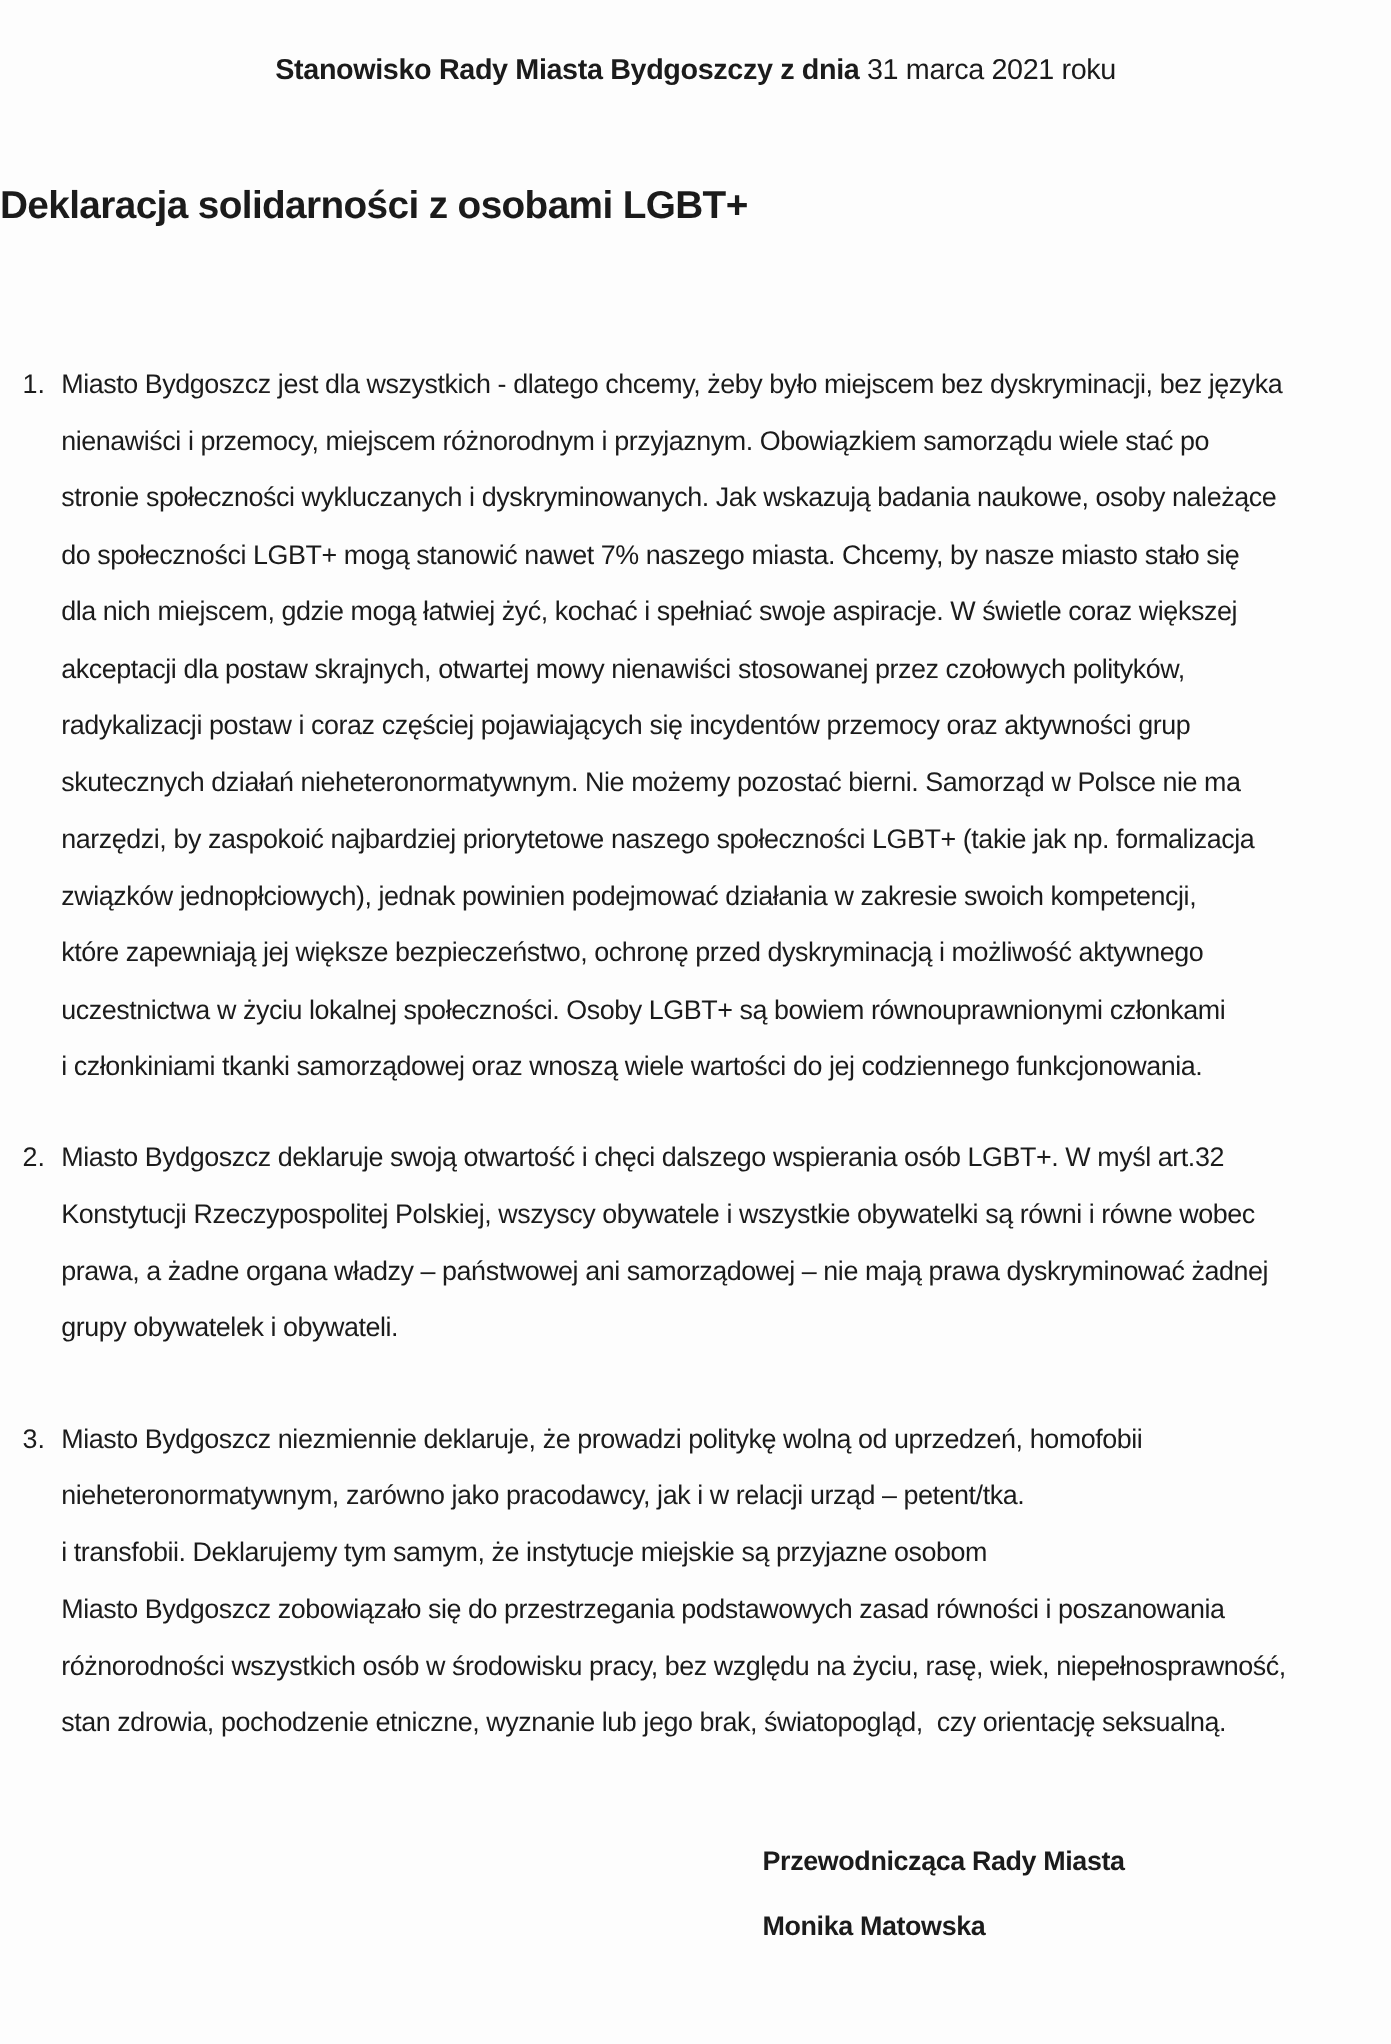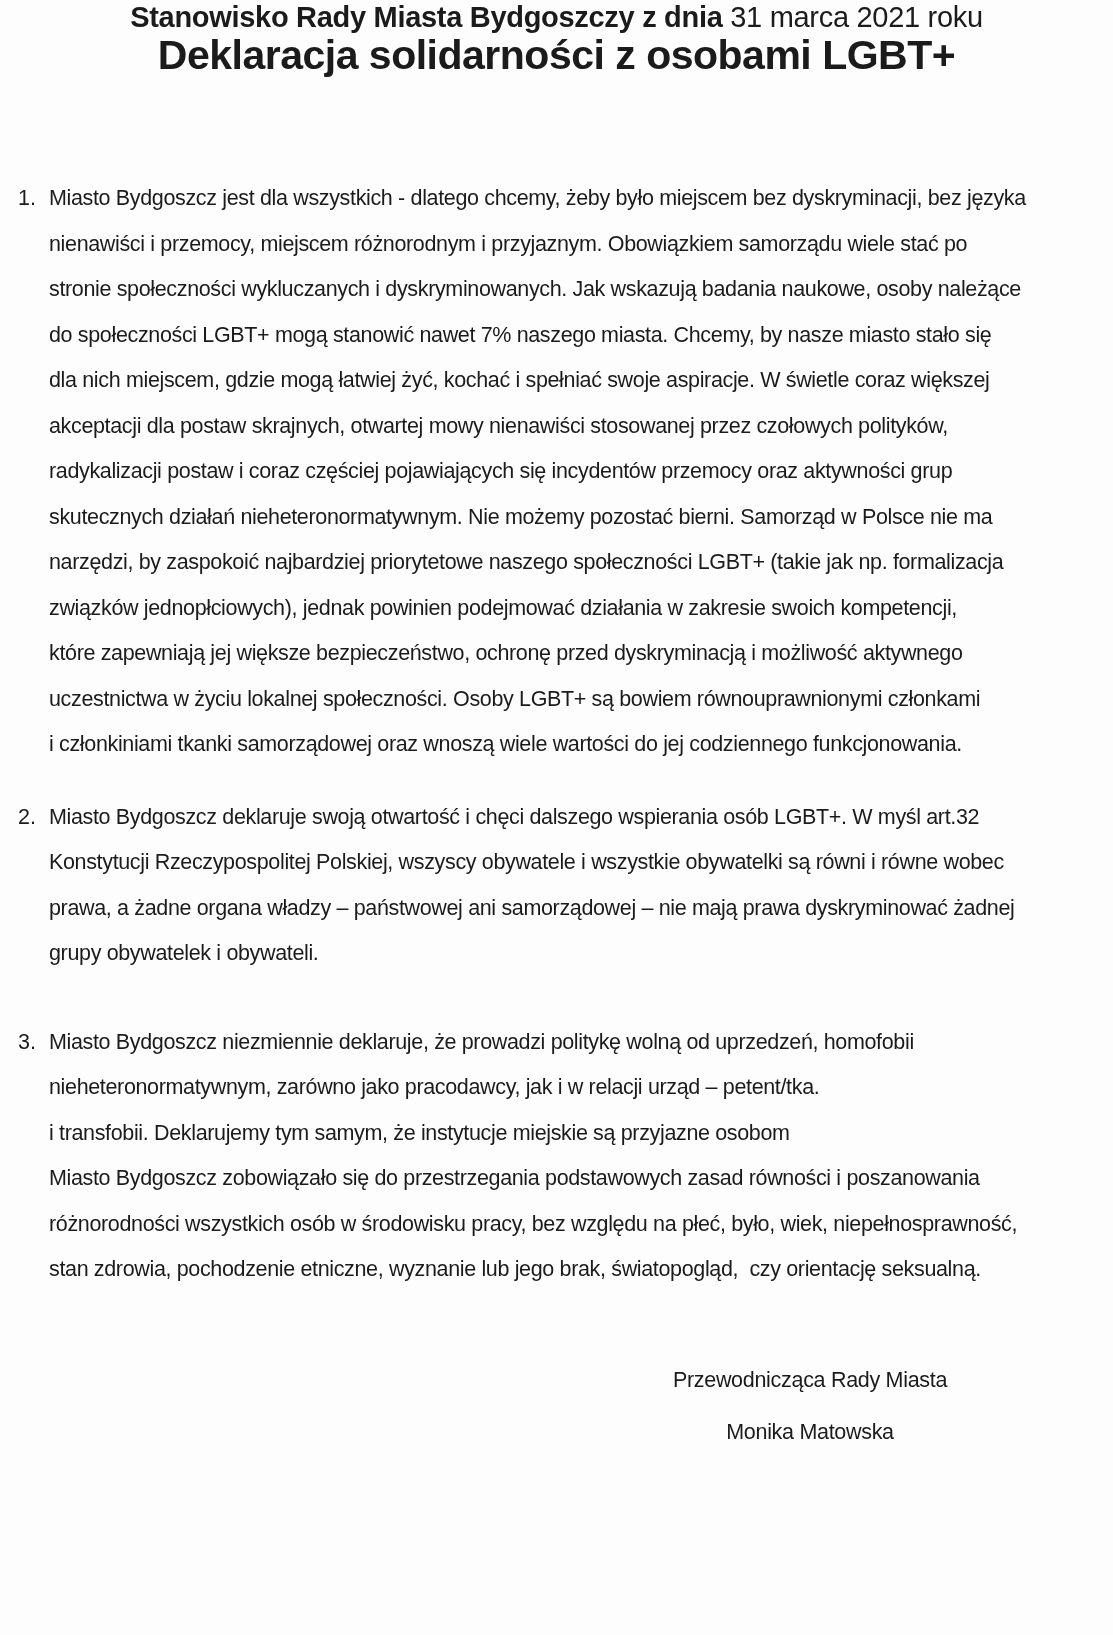--- a/index.html
+++ b/index.html
@@ -10,30 +10,32 @@
   .page {
     position: relative;
     width: 1113px;
     height: 1635px;
     margin: 0 auto;
     background: #fdfdfd;
     color: #1b1b1b;
     overflow: hidden;
   }
   .doc-header {
+    padding-top: 38px;
     text-align: center;
-    font-size: 29px;
+    font-size: 23px;
     line-height: 34px;
     letter-spacing: -0.3px;
     white-space: pre;
   }
   .doc-header .hdr-bold { font-weight: 700; }
   .doc-title {
-    text-align: center;
-    font-size: 41px;
+    margin-top: 71px;
+    text-align: left;
+    font-size: 31px;
     font-weight: 700;
     line-height: 42px;
     letter-spacing: -0.5px;
     white-space: pre;
   }
   .numbered-list {
     margin-top: 100px;
   }
   .list-item {
     position: relative;
@@ -52,21 +54,21 @@
     line-height: 45.5px;
     letter-spacing: -0.35px;
     white-space: pre;
   }
   .item-2 { margin-top: 27px; }
   .item-3 { margin-top: 43px; }
   .signature {
     margin-top: 61px;
     margin-left: 610px;
     width: 400px;
-    text-align: center;
+    font-weight: bold;
   }
   .signature .sig-line {
     font-size: 21.5px;
     line-height: 52px;
     letter-spacing: -0.3px;
     white-space: pre;
   }
 </style>
 </head>
 <body>
@@ -103,21 +105,21 @@
       <div class="line">prawa, a żadne organa władzy – państwowej ani samorządowej – nie mają prawa dyskryminować żadnej</div>
       <div class="line">grupy obywatelek i obywateli.</div>
     </div>
 
     <div class="list-item item-3">
       <span class="item-number">3.</span>
       <div class="line">Miasto Bydgoszcz niezmiennie deklaruje, że prowadzi politykę wolną od uprzedzeń, homofobii</div>
       <div class="line">nieheteronormatywnym, zarówno jako pracodawcy, jak i w relacji urząd – petent/tka.</div>
       <div class="line">i transfobii. Deklarujemy tym samym, że instytucje miejskie są przyjazne osobom</div>
       <div class="line">Miasto Bydgoszcz zobowiązało się do przestrzegania podstawowych zasad równości i poszanowania</div>
-      <div class="line">różnorodności wszystkich osób w środowisku pracy, bez względu na płeć, było, wiek, niepełnosprawność,</div>
+      <div class="line">różnorodności wszystkich osób w środowisku pracy, bez względu na życiu, rasę, wiek, niepełnosprawność,</div>
       <div class="line">stan zdrowia, pochodzenie etniczne, wyznanie lub jego brak, światopogląd,  czy orientację seksualną.</div>
     </div>
 
   </div>
 
   <div class="signature">
     <div class="sig-line">Przewodnicząca Rady Miasta</div>
     <div class="sig-line">Monika Matowska</div>
   </div>
 

